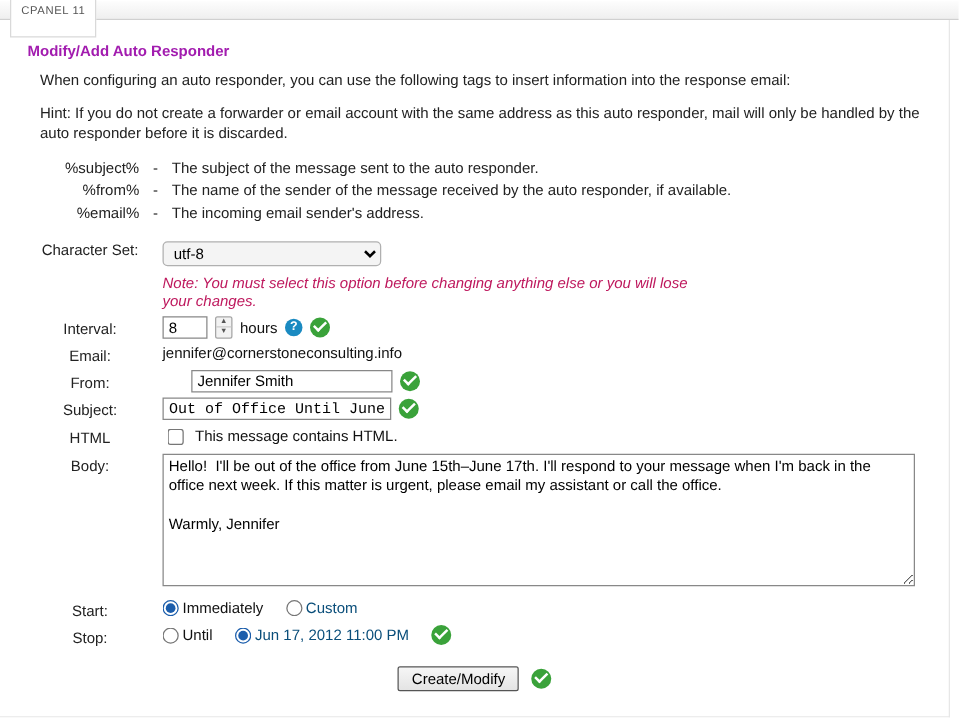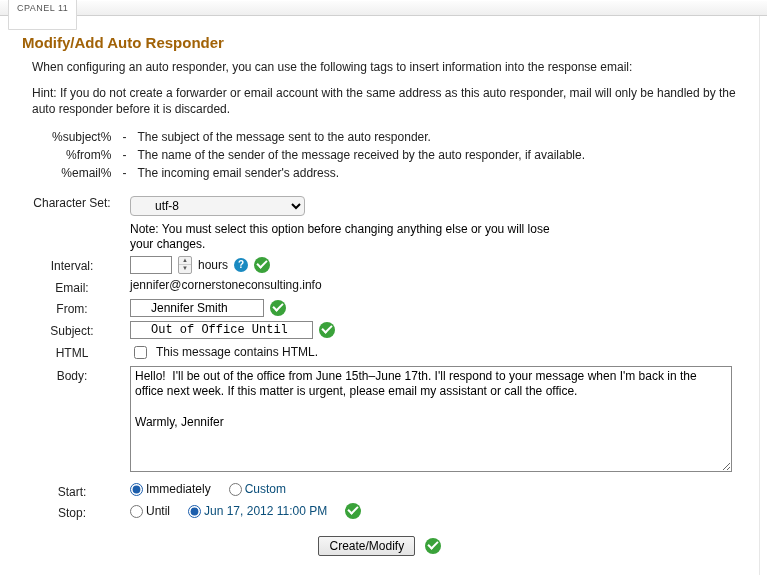--- a/index.html
+++ b/index.html
@@ -31,23 +31,23 @@
   }
   .frame {
     border-right: 1px solid #e7e7e7;
     border-bottom: 1px solid #e7e7e7;
     padding: 18px 22px 20px 22px;
     box-sizing: border-box;
     width: 760px;
   }
   h2.page-title {
     margin: 0 0 8px 0;
-    font-size: 15px;
+    font-size: 12px;
     font-weight: bold;
-    color: #a16207;
+    color: #a21caf;
   }
   p.hint {
     margin: 0 0 10px 10px;
     color: #222;
     line-height: 1.35;
   }
   table.tagtbl {
     margin-left: 26px;
     border-collapse: collapse;
     color: #222;
@@ -80,33 +80,34 @@
     display: flex;
     align-items: center;
     gap: 6px;
     flex-wrap: wrap;
   }
   input[type="text"], select, textarea, input.numeric {
     font-family: Verdana, Arial, sans-serif;
     font-size: 12px;
     background: #fff;
     border: 1px solid #888;
-    padding: 1px 20px;
+    padding: 1px 4px;
     box-sizing: border-box;
   }
   input.numeric { width: 36px; }
   select.charset {
     width: 175px;
     background: #f4f4f4;
     border: 1px solid #b0b0b0;
     border-radius: 4px;
     height: 20px;
   }
   .note-ital {
-    color: #000000;
+    font-style: italic;
+    color: #be185d;
     max-width: 430px;
     line-height: 1.25;
   }
   .check-icon {
     width: 16px;
     height: 16px;
     border-radius: 50%;
     background: #3aa23a;
     display: inline-flex;
     align-items: center;
@@ -140,21 +141,21 @@
     justify-content: center;
     line-height: 1;
   }
   textarea.body {
     width: 602px;
     height: 106px;
     resize: both;
     line-height: 1.3;
     padding: 2px 4px;
   }
-  input.from { width: 134px; }
+  input.from { width: 161px; margin-left: 23px; }
   input.subject { width: 183px; font-family: Liberation Mono, monospace; }
   .radio-row label {
     display: inline-flex;
     align-items: flex-end;
     gap: 3px;
     margin-right: 12px;
   }
   .radio-row input[type="radio"] {
     accent-color: #1c5eac;
     margin: 0;

